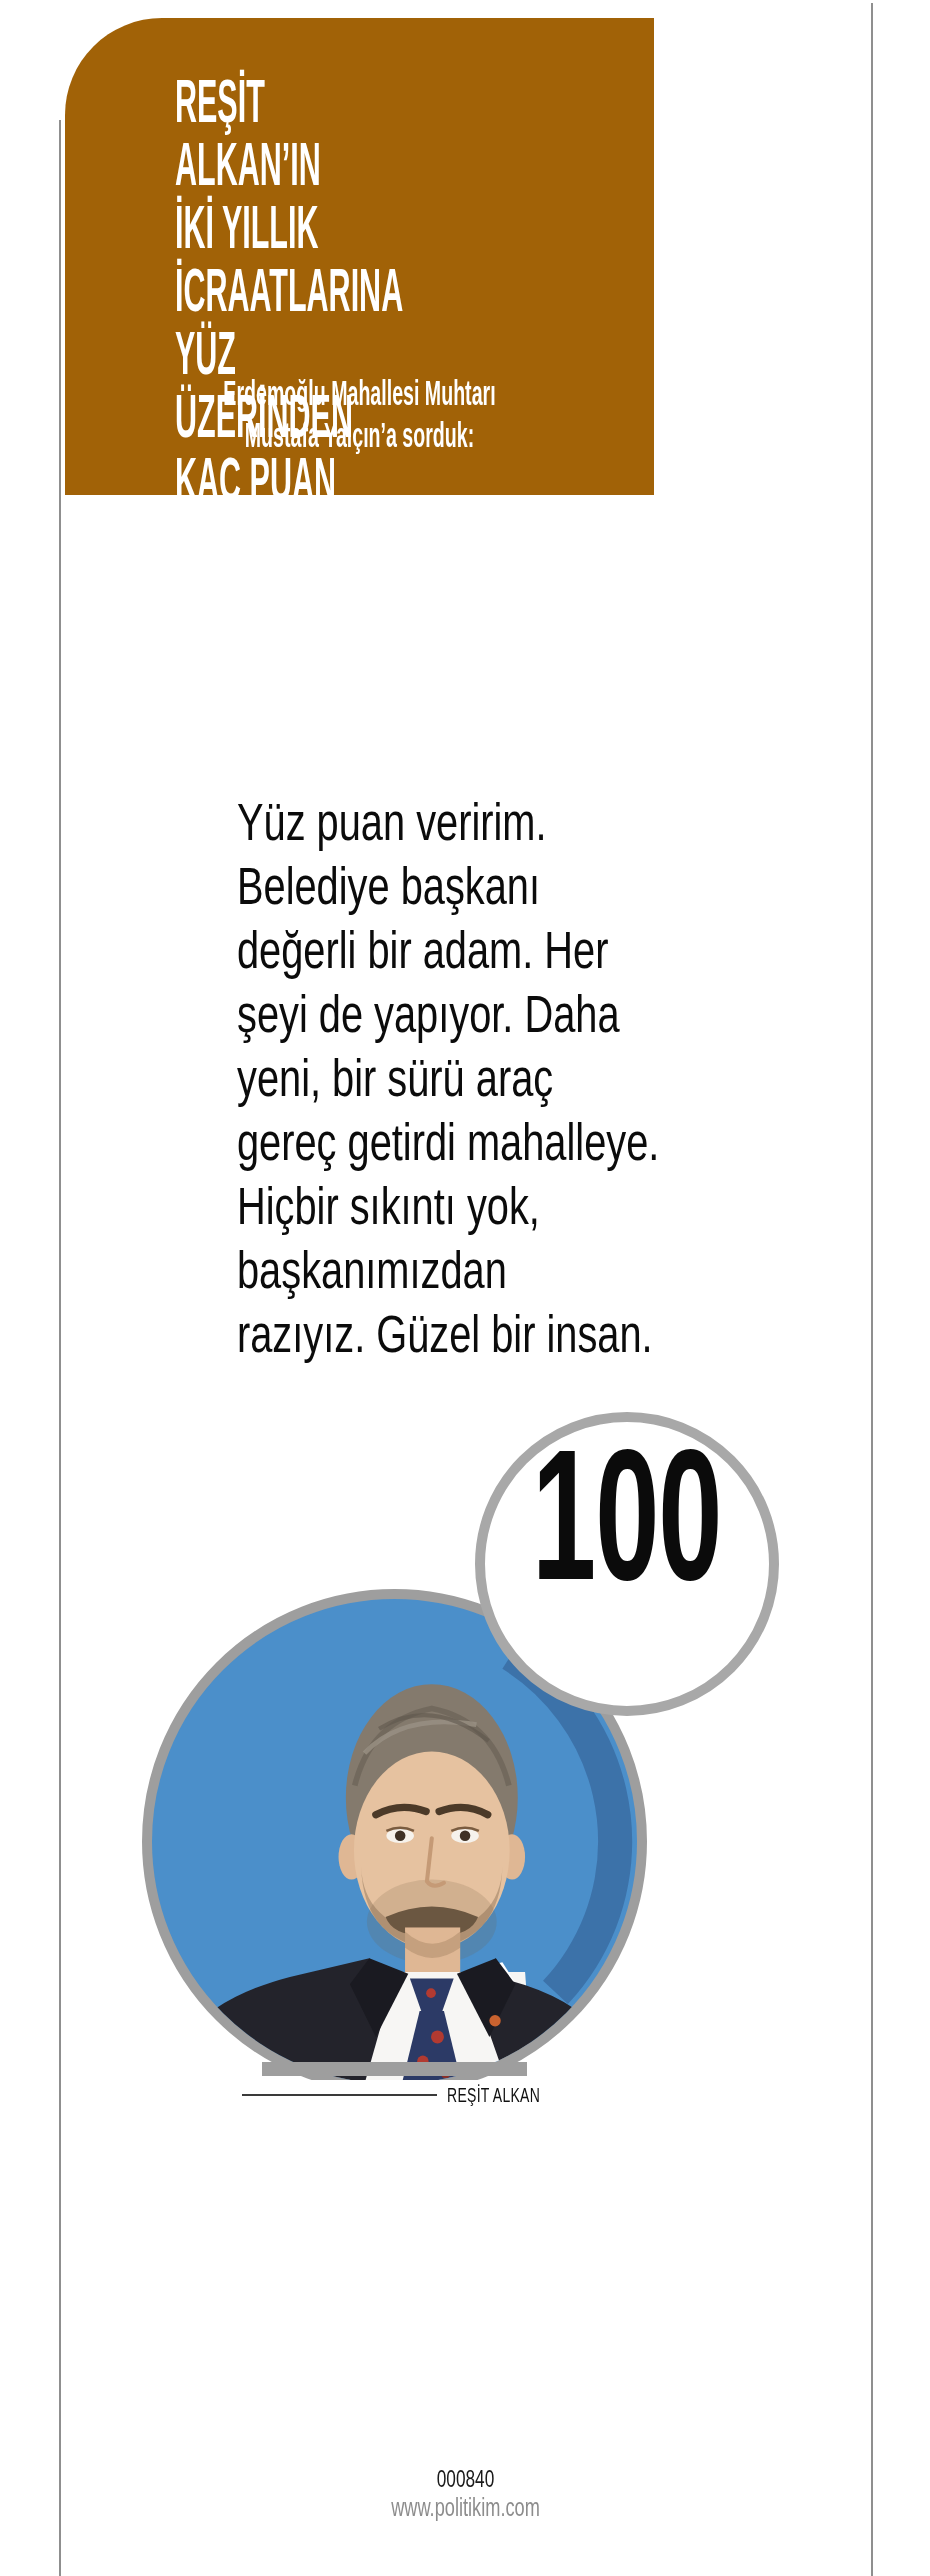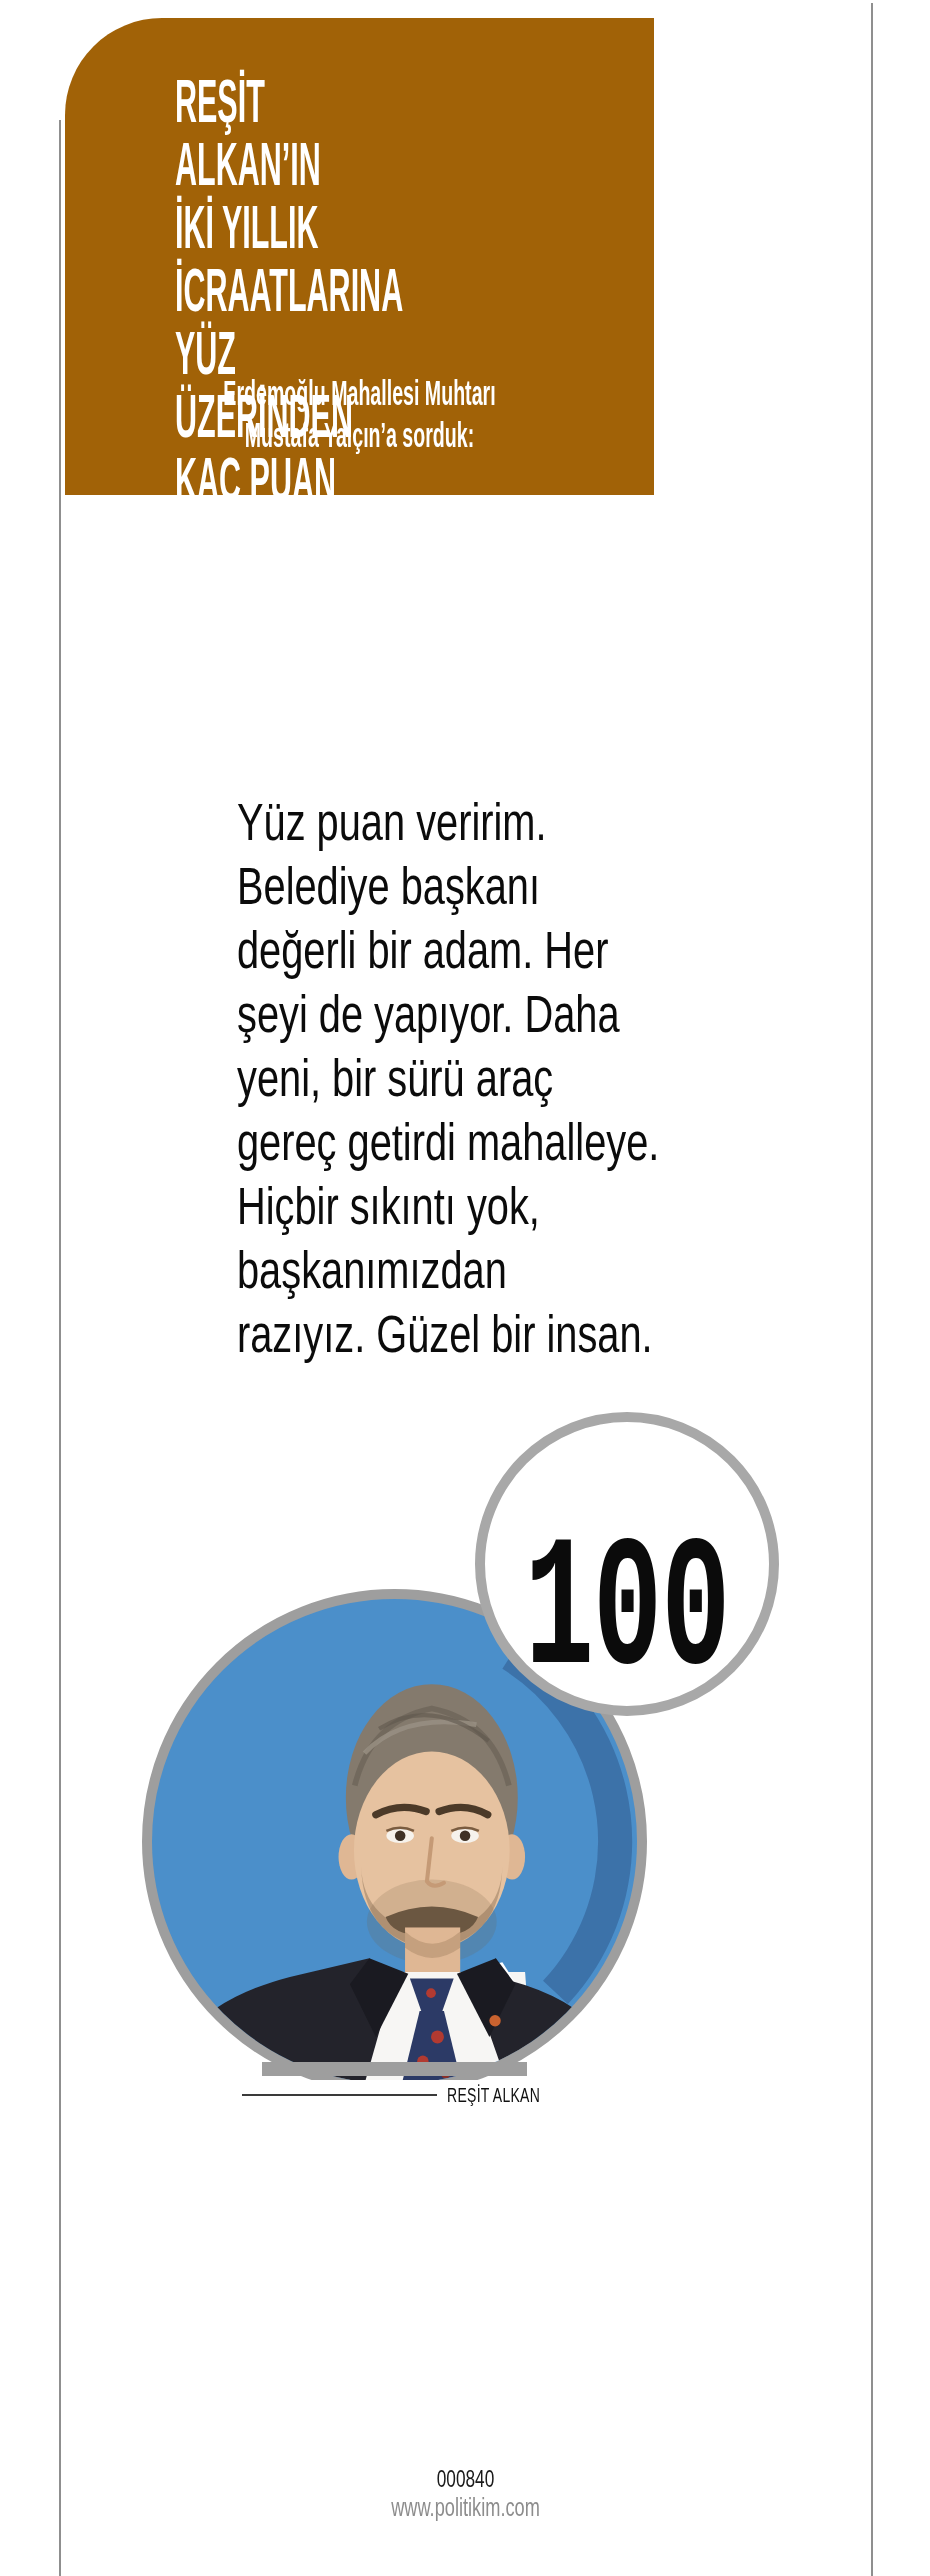--- a/index.html
+++ b/index.html
@@ -44,23 +44,22 @@
   }
   #photo-circle svg{position:absolute;left:0;top:0;width:100%;height:100%;}
   #photo-chord{
     position:absolute;left:120px;top:473px;width:265px;height:13.8px;
     background:#9e9e9e;z-index:3;
   }
 
   #score-circle{
     position:absolute;left:475px;top:1412px;width:304px;height:304px;
     box-sizing:border-box;border:10.5px solid #a8a8a8;border-radius:50%;
-    background:#ffffff;display:flex;align-items:flex-end;justify-content:center;
+    background:#ffffff;display:flex;align-items:flex-start;justify-content:center;
     z-index:2;
-    font-family:Liberation Mono, monospace;
   }
   #score-value{
     color:#0b0b0b;font-weight:bold;font-size:186px;line-height:1;
     transform:scaleX(0.62);transform-origin:center center;
     letter-spacing:-1.6px;
   }
 
   #name-line{
     position:absolute;left:242px;top:2094px;width:195px;height:1.6px;background:#3a3a3a;
   }

